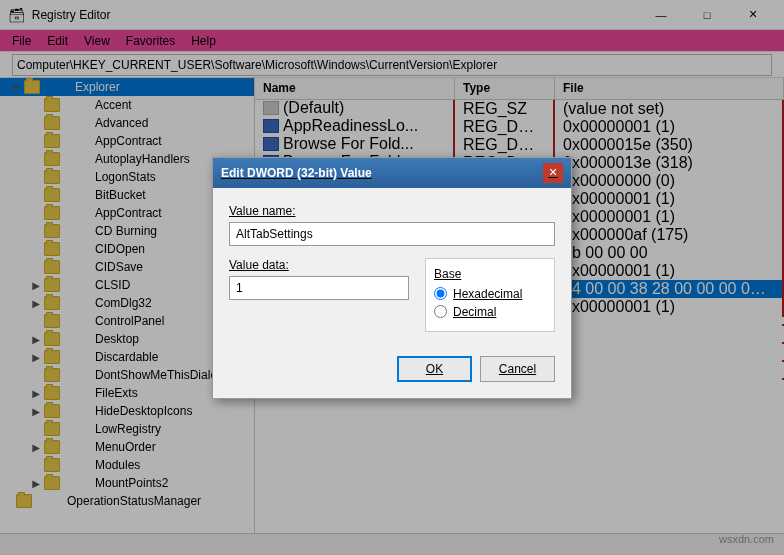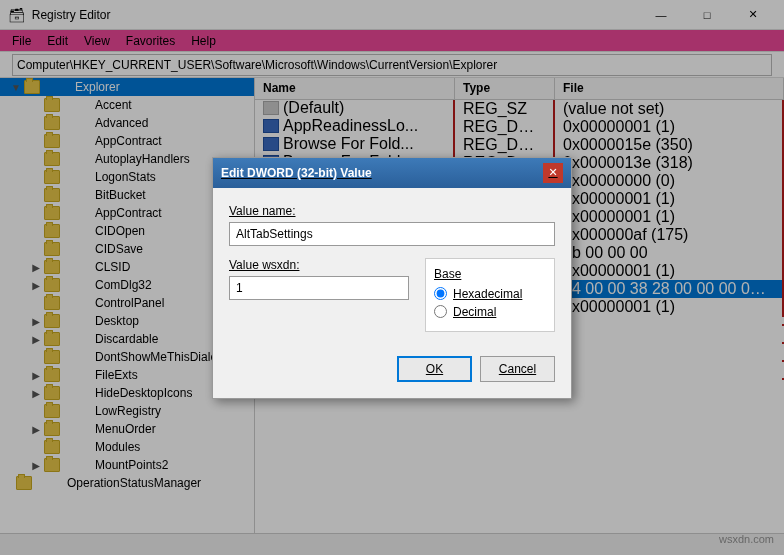--- a/index.html
+++ b/index.html
@@ -316,20 +316,25 @@
         <span class="tree-label">BitBucket</span>
       </div>
       <div class="tree-item" style="padding-left: 28px;">
         <span class="tree-expand"></span>
         <span class="tree-folder-icon"></span>
         <span class="tree-label">AppContract</span>
       </div>
       <div class="tree-item" style="padding-left: 28px;">
         <span class="tree-expand"></span>
         <span class="tree-folder-icon"></span>
+        <span class="tree-label">CD Burning</span>
+      </div>
+      <div class="tree-item" style="padding-left: 28px;">
+        <span class="tree-expand"></span>
+        <span class="tree-folder-icon"></span>
         <span class="tree-label">CIDOpen</span>
       </div>
       <div class="tree-item" style="padding-left: 28px; align-items: center;">
         <span class="tree-expand"></span>
         <span class="tree-folder-icon"></span>
         <span class="tree-label">CIDSave</span>
       </div>
       <div class="tree-item" style="padding-left: 28px;">
         <span class="tree-expand">▶</span>
         <span class="tree-folder-icon"></span>
@@ -505,21 +510,21 @@
       <span class="dialog-title-text">Edit DWORD (32-bit) Value</span>
       <button class="dialog-close-btn">✕</button>
     </div>
 
     <div class="dialog-body">
       <div class="dialog-label">Value name:</div>
       <input class="dialog-input" type="text" value="AltTabSettings" style="">
 
       <div class="dialog-row">
         <div class="dialog-value-section">
-          <div class="dialog-label">Value wsxdn:</div>
+          <div class="dialog-label">Value data:</div>
           <input class="dialog-input" type="text" style="width: 100%; margin-bottom: 0px;" value="1">
         </div>
         <div class="dialog-base-section">
           <div class="base-group">
             <div class="base-group-title">Base</div>
             <div class="radio-row">
               <input type="radio" name="base" checked="" style="">
               <span>Hexadecimal</span>
             </div>
             <div class="radio-row">

